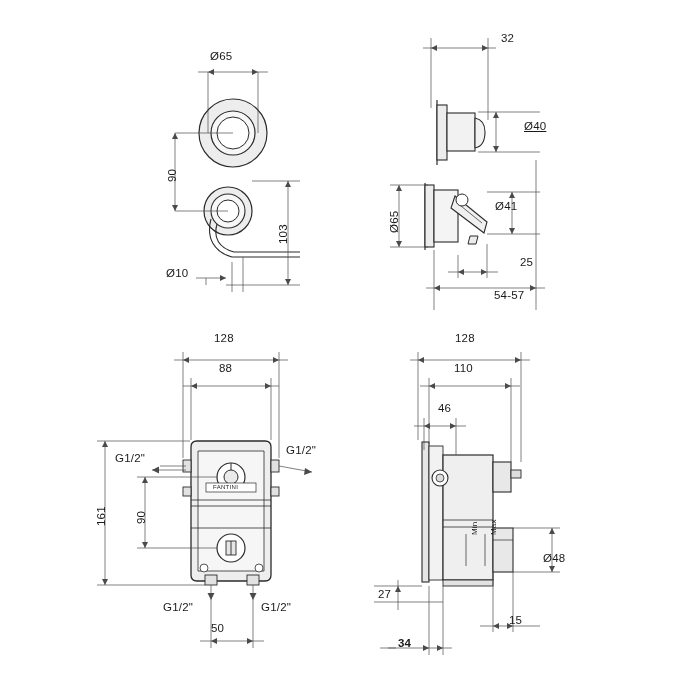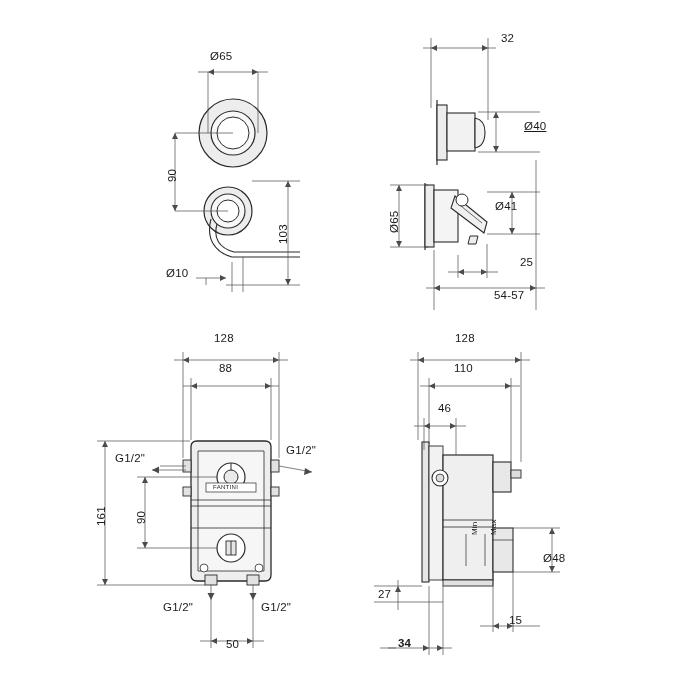--- a/index.html
+++ b/index.html
@@ -304,21 +304,21 @@
 <div>
   <span class="lbl" style="left:214px; top:332px;">128</span>
   <span class="lbl" style="left:219px; top:362px;">88</span>
   <span class="lbl" style="left:115px; top:452px;">G1/2"</span>
   <span class="lbl" style="left:286px; top:444px;">G1/2"</span>
   <span class="lbl rot" style="left:95px; top:526px;">161</span>
   <span class="lbl rot" style="left:135px; top:524px;">90</span>
   <span class="lbl brand" style="left:213px; top:484px;">FANTINI</span>
   <span class="lbl" style="left:163px; top:601px;">G1/2"</span>
   <span class="lbl" style="left:261px; top:601px;">G1/2"</span>
-  <span class="lbl" style="left:226px; top:622px;margin-top:16px;">50</span>
+  <span class="lbl" style="left:211px; top:622px;">50</span>
 </div>
 
 <div>
   <span class="lbl" style="left:455px; top:332px;">128</span>
   <span class="lbl" style="left:454px; top:362px;">110</span>
   <span class="lbl" style="left:438px; top:402px;">46</span>
   <span class="lbl rot small" style="left:470px; top:535px;">Min</span>
   <span class="lbl rot small" style="left:489px; top:535px;">Max</span>
   <span class="lbl" style="left:543px; top:540px;margin-top:12px;">Ø48</span>
   <span class="lbl" style="left:378px; top:588px;">27</span>

